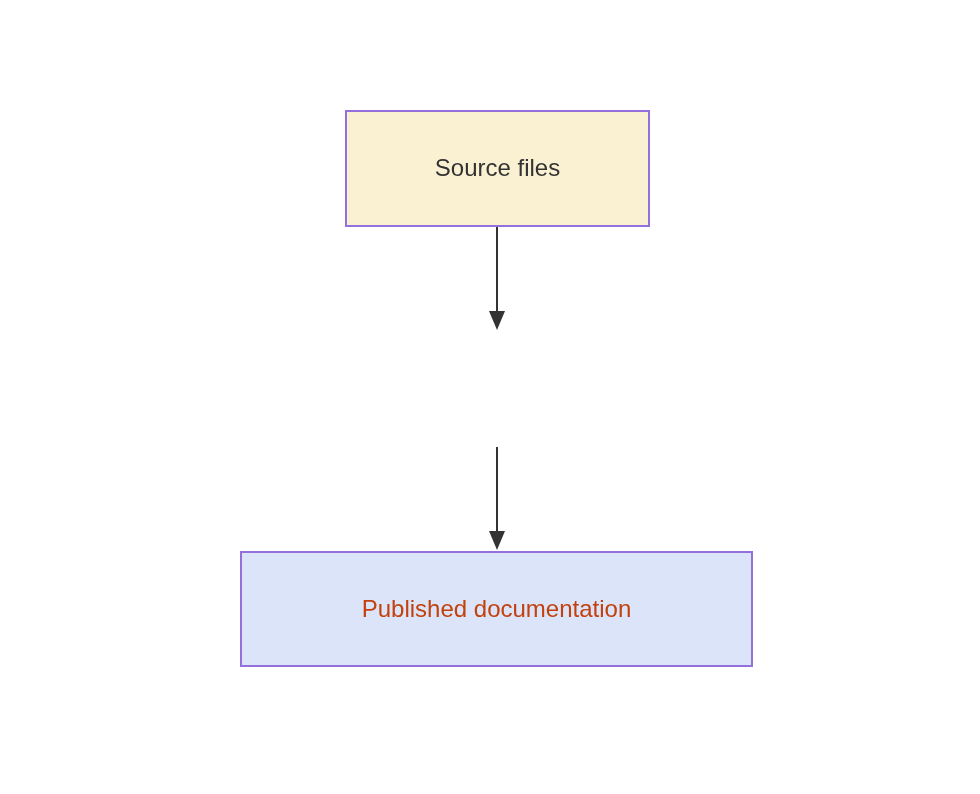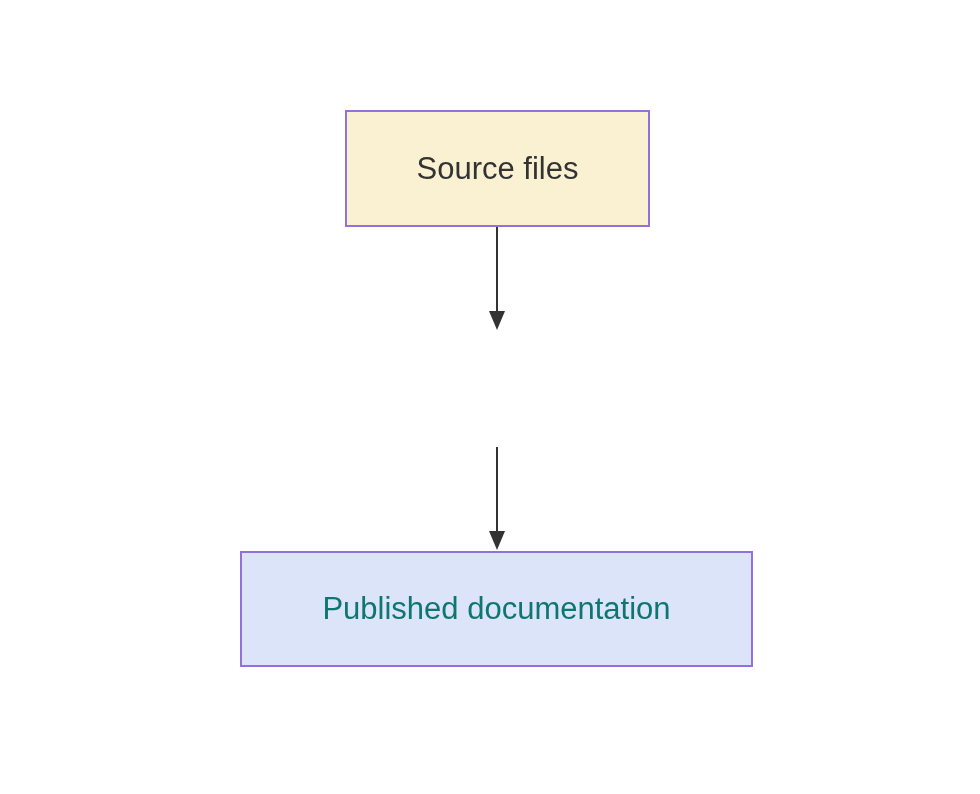--- a/index.html
+++ b/index.html
@@ -15,21 +15,21 @@
     font-family: "Liberation Sans", "DejaVu Sans", sans-serif;
     overflow: hidden;
   }
   .node {
     position: absolute;
     display: flex;
     align-items: center;
     justify-content: center;
     border: 2px solid #9370db;
     box-sizing: border-box;
-    font-size: 31px;
+    font-size: 24px;
     line-height: 1.2;
     color: #333333;
     text-align: center;
     white-space: nowrap;
   }
   .node-source     { left: 345px; top: 110px; width: 305px; height: 117px; }
   .node-openapi    { left: 283px; top: 331px; width: 429px; height: 116px; }
   .node-published  { left: 240px; top: 551px; width: 513px; height: 116px; }
   .edges-overlay {
     position: absolute;
@@ -43,21 +43,21 @@
 </head>
 <body>
 
 <div class="canvas">
 
   <div class="node node-source" style="background-color: rgb(250, 240, 210); border-color: rgb(147, 112, 219); color: rgb(51, 51, 51);">
     <span>Source files</span>
   </div>
 
 
-  <div class="node node-published" style="background-color: rgb(219, 228, 248); border-color: rgb(147, 112, 219); color: #0f766e;">
+  <div class="node node-published" style="background-color: rgb(219, 228, 248); border-color: rgb(147, 112, 219); color: #c2410c;">
     <span>Published documentation</span>
   </div>
 
   <svg class="edges-overlay" viewBox="0 0 980 794" xmlns="http://www.w3.org/2000/svg">
     <g>
       <line x1="497" y1="227" x2="497" y2="314" stroke-width="2" style="stroke: rgb(51, 51, 51);"></line>
       <polygon points="489,311 505,311 497,330" style="fill: rgb(51, 51, 51);"></polygon>
     </g>
     <g>
       <line x1="497" y1="447" x2="497" y2="534" stroke-width="2" style="stroke: rgb(51, 51, 51);"></line>

